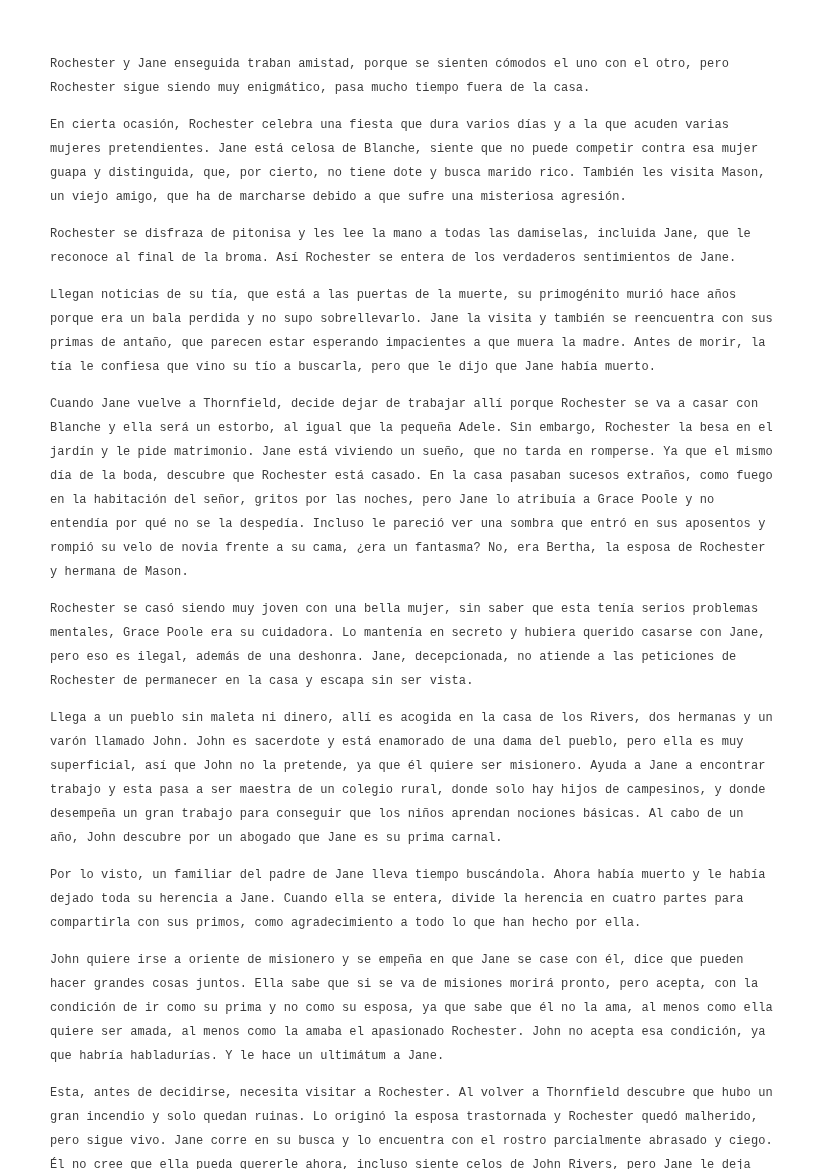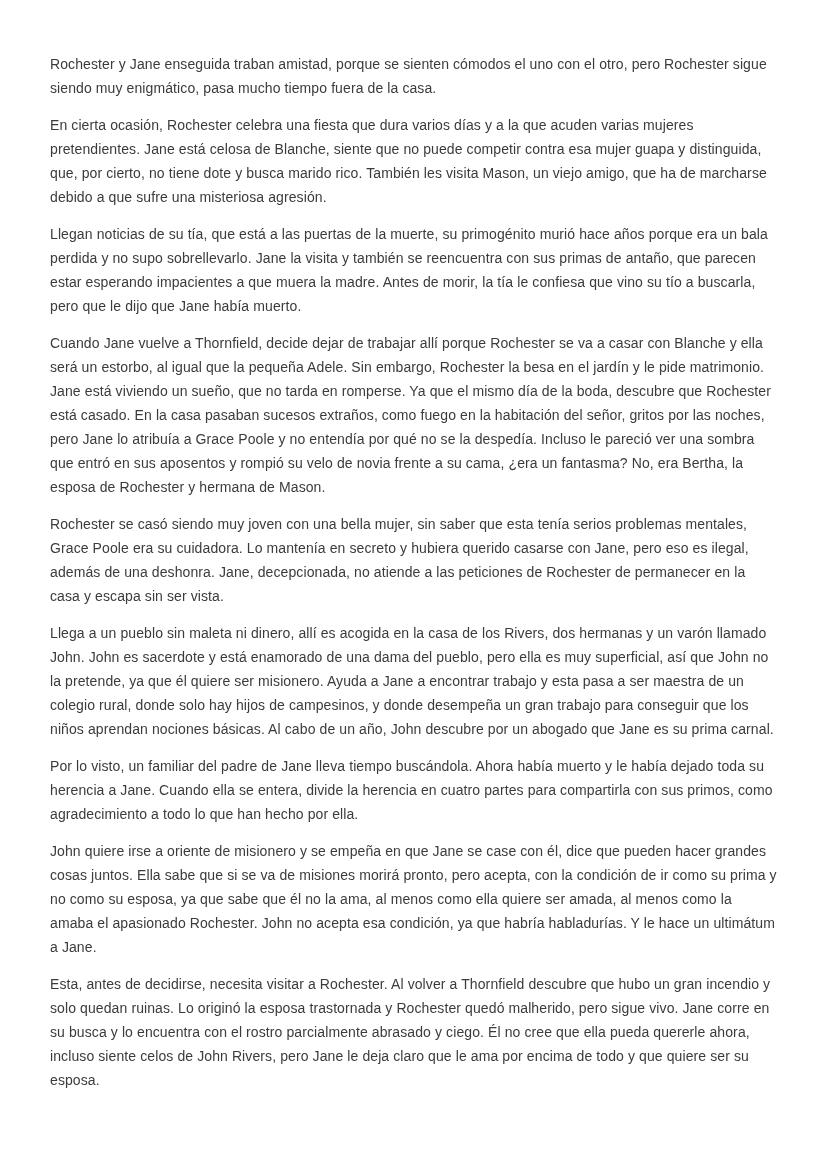--- a/index.html
+++ b/index.html
@@ -13,37 +13,39 @@
   .page {
     width: 828px;
     min-height: 1169px;
     margin: 0 auto;
     background: #ffffff;
     box-sizing: border-box;
     padding: 52px 50px 40px 50px;
   }
   .doc-text p {
     margin: 0 0 13px 0;
-    font-size: 14px;
+    font-size: 12px;
     line-height: 24px;
     color: #3b3b3b;
     letter-spacing: 0.1px;
     text-align: left;
+    font-family: Liberation Mono, monospace;
   }
   .doc-text p:last-child {
     margin-bottom: 0;
   }
 </style>
 </head>
 <body>
 
 <div class="page">
   <div class="doc-text">
     <p>Rochester y Jane enseguida traban amistad, porque se sienten cómodos el uno con el otro, pero Rochester sigue siendo muy enigmático, pasa mucho tiempo fuera de la casa.</p>
     <p>En cierta ocasión, Rochester celebra una fiesta que dura varios días y a la que acuden varias mujeres pretendientes. Jane está celosa de Blanche, siente que no puede competir contra esa mujer guapa y distinguida, que, por cierto, no tiene dote y busca marido rico. También les visita Mason, un viejo amigo, que ha de marcharse debido a que sufre una misteriosa agresión.</p>
+    <p>Rochester se disfraza de pitonisa y les lee la mano a todas las damiselas, incluida Jane, que le reconoce al final de la broma. Así Rochester se entera de los verdaderos sentimientos de Jane.</p>
     <p>Llegan noticias de su tía, que está a las puertas de la muerte, su primogénito murió hace años porque era un bala perdida y no supo sobrellevarlo. Jane la visita y también se reencuentra con sus primas de antaño, que parecen estar esperando impacientes a que muera la madre. Antes de morir, la tía le confiesa que vino su tío a buscarla, pero que le dijo que Jane había muerto.</p>
     <p>Cuando Jane vuelve a Thornfield, decide dejar de trabajar allí porque Rochester se va a casar con Blanche y ella será un estorbo, al igual que la pequeña Adele. Sin embargo, Rochester la besa en el jardín y le pide matrimonio. Jane está viviendo un sueño, que no tarda en romperse. Ya que el mismo día de la boda, descubre que Rochester está casado. En la casa pasaban sucesos extraños, como fuego en la habitación del señor, gritos por las noches, pero Jane lo atribuía a Grace Poole y no entendía por qué no se la despedía. Incluso le pareció ver una sombra que entró en sus aposentos y rompió su velo de novia frente a su cama, ¿era un fantasma? No, era Bertha, la esposa de Rochester y hermana de Mason.</p>
     <p>Rochester se casó siendo muy joven con una bella mujer, sin saber que esta tenía serios problemas mentales, Grace Poole era su cuidadora. Lo mantenía en secreto y hubiera querido casarse con Jane, pero eso es ilegal, además de una deshonra. Jane, decepcionada, no atiende a las peticiones de Rochester de permanecer en la casa y escapa sin ser vista.</p>
     <p>Llega a un pueblo sin maleta ni dinero, allí es acogida en la casa de los Rivers, dos hermanas y un varón llamado John. John es sacerdote y está enamorado de una dama del pueblo, pero ella es muy superficial, así que John no la pretende, ya que él quiere ser misionero. Ayuda a Jane a encontrar trabajo y esta pasa a ser maestra de un colegio rural, donde solo hay hijos de campesinos, y donde desempeña un gran trabajo para conseguir que los niños aprendan nociones básicas. Al cabo de un año, John descubre por un abogado que Jane es su prima carnal.</p>
     <p>Por lo visto, un familiar del padre de Jane lleva tiempo buscándola. Ahora había muerto y le había dejado toda su herencia a Jane. Cuando ella se entera, divide la herencia en cuatro partes para compartirla con sus primos, como agradecimiento a todo lo que han hecho por ella.</p>
     <p>John quiere irse a oriente de misionero y se empeña en que Jane se case con él, dice que pueden hacer grandes cosas juntos. Ella sabe que si se va de misiones morirá pronto, pero acepta, con la condición de ir como su prima y no como su esposa, ya que sabe que él no la ama, al menos como ella quiere ser amada, al menos como la amaba el apasionado Rochester. John no acepta esa condición, ya que habría habladurías. Y le hace un ultimátum a Jane.</p>
     <p>Esta, antes de decidirse, necesita visitar a Rochester. Al volver a Thornfield descubre que hubo un gran incendio y solo quedan ruinas. Lo originó la esposa trastornada y Rochester quedó malherido, pero sigue vivo. Jane corre en su busca y lo encuentra con el rostro parcialmente abrasado y ciego. Él no cree que ella pueda quererle ahora, incluso siente celos de John Rivers, pero Jane le deja claro que le ama por encima de todo y que quiere ser su esposa.</p>
 
   </div>
 </div>

